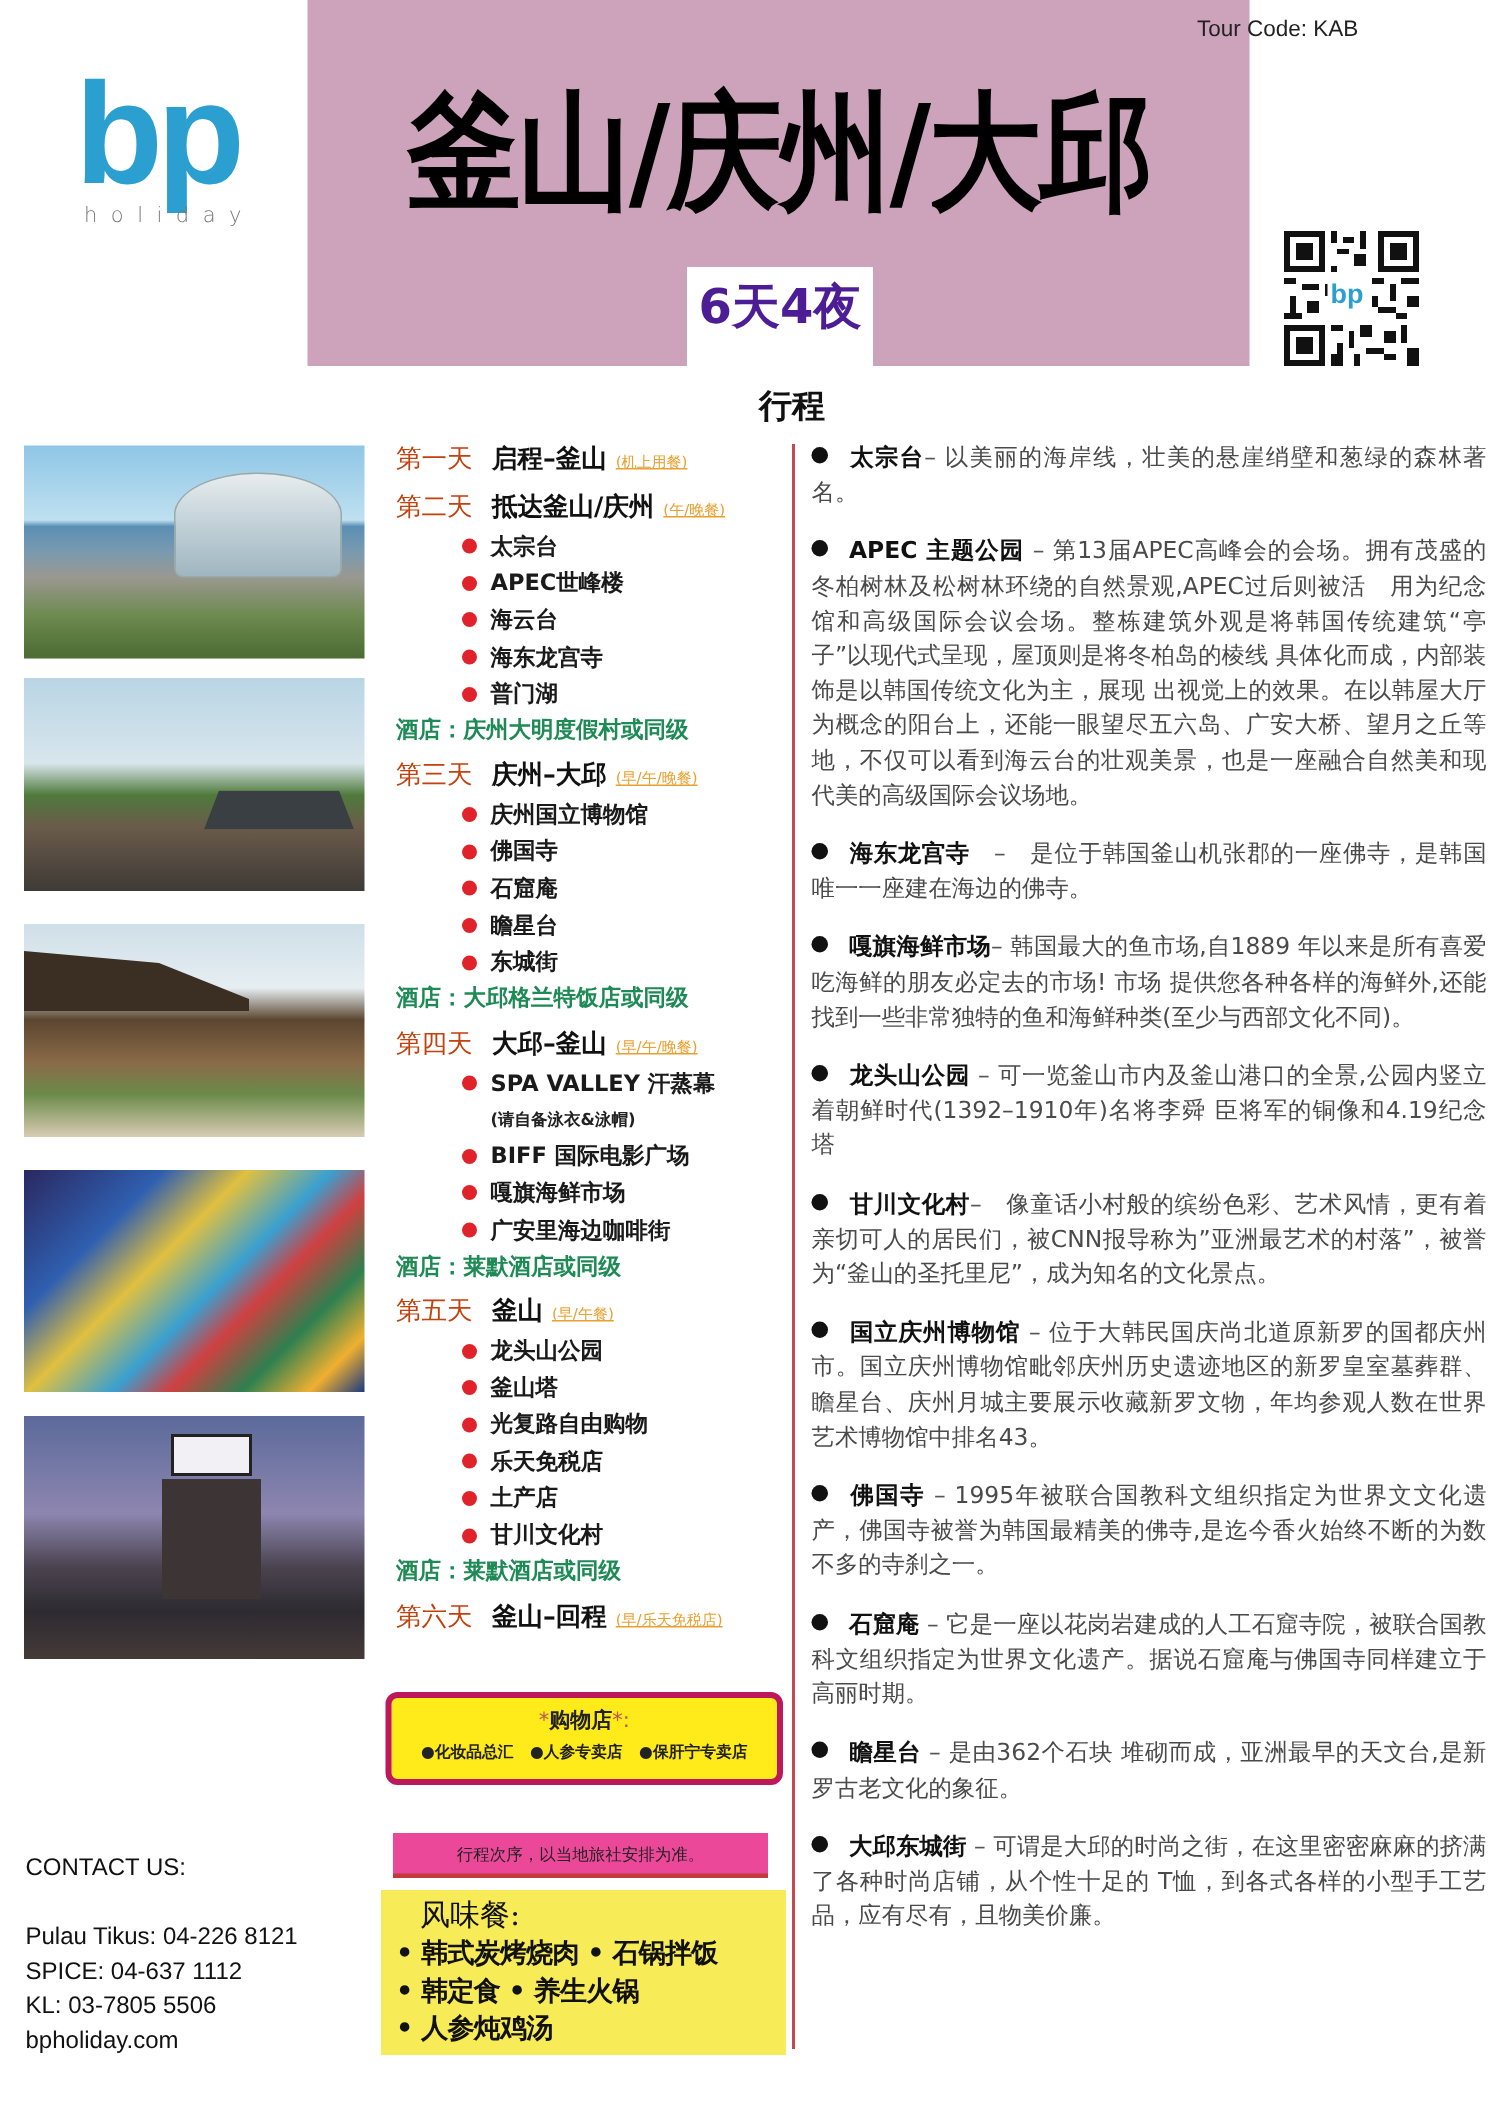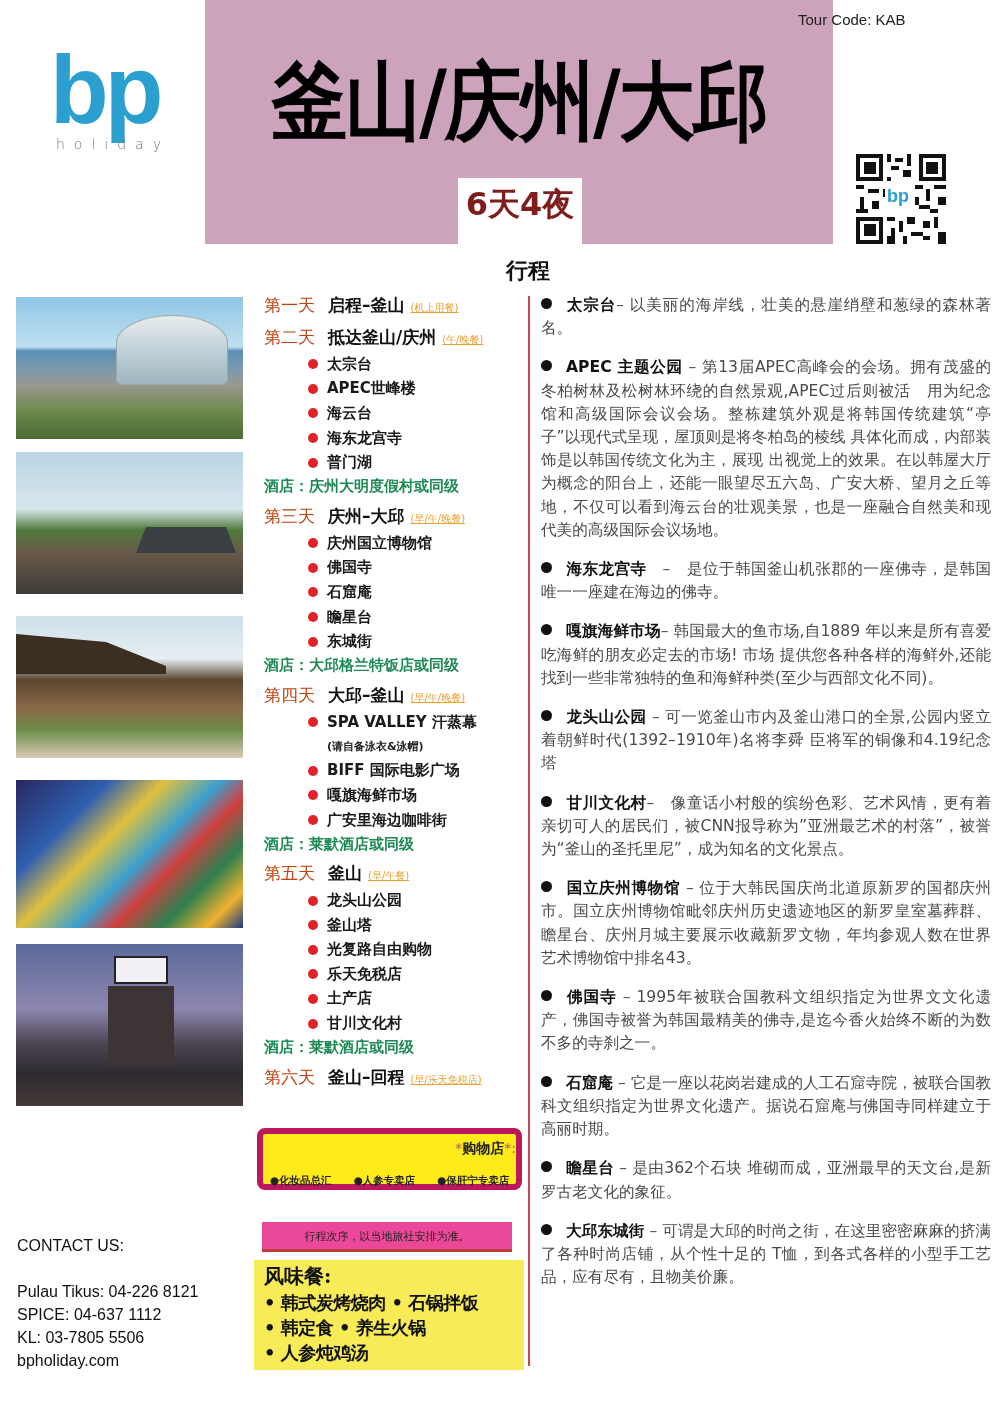--- a/index.html
+++ b/index.html
@@ -6,21 +6,21 @@
   html, body { width: 994px; height: 1406px; background: #ffffff; overflow: hidden; }
   body { position: relative; font-family: "DejaVu Sans", sans-serif; color: #111; }
 
   
   .logo { position: absolute; left: 50px; top: 50px; width: 120px; height: 110px; }
   .logo-bp { font-family: "Liberation Sans", sans-serif; font-weight: bold; font-size: 96px; color: #2a9fd0; line-height: 80px; letter-spacing: -4px; }
   .logo-sub { font-family: "DejaVu Sans", sans-serif; font-size: 14px; letter-spacing: 9px; color: #777; margin-top: 6px; margin-left: 6px; font-weight: 300; }
 
   .banner { position: absolute; left: 205px; top: 0; width: 628px; height: 244px; background: #cca3bb; }
   .banner-title { position: absolute; left: 0; right: 0; top: 52px; text-align: center; font-size: 76px; font-weight: bold; color: #000; letter-spacing: -2px; transform: scaleY(1.12); }
-  .duration { position: absolute; left: 253px; top: 178px; width: 124px; height: 66px; background: #ffffff; text-align: center; font-size: 32px; font-weight: bold; line-height: 52px; color: #7f1d1d; }
+  .duration { position: absolute; left: 253px; top: 178px; width: 124px; height: 66px; background: #ffffff; text-align: center; font-size: 32px; font-weight: bold; line-height: 52px; color: #4c1d95; }
 
   .tour-code { position: absolute; left: 798px; top: 11px; font-family: "Liberation Sans", sans-serif; font-size: 15px; color: #222; }
 
   .qr { position: absolute; left: 855px; top: 154px; width: 92px; height: 90px; }
   .qr-bp { position: absolute; left: 30px; top: 34px; font-family: "Liberation Sans", sans-serif; font-weight: bold; font-size: 18px; color: #2a9fd0; background: #fff; padding: 0 2px; line-height: 16px; }
 
   .section-title { position: absolute; left: 0; right: 0; top: 256px; text-align: center; font-size: 22px; font-weight: bold; color: #111; padding-left: 62px; }
 
   
   .photo { position: absolute; left: 16px; width: 227px; height: 142px; overflow: hidden; }
@@ -44,29 +44,29 @@
   .day-meal { font-size: 10px; color: #e8a030; margin-left: 6px; text-decoration: underline; }
   .stops { list-style: none; margin-left: 44px; }
   .stop { display: flex; align-items: center; height: 24.6px; font-size: 15px; font-weight: bold; color: #1a1a1a; }
   .dot { width: 10px; height: 10px; border-radius: 50%; background: #e0232a; margin-right: 9px; flex: none; }
   .stop-note { font-size: 11px; font-weight: bold; color: #222; height: 24px; display: flex; align-items: center; padding-left: 19px; }
   .hotel { font-size: 15px; font-weight: bold; color: #1e8a55; height: 24px; display: flex; align-items: center; }
 
   .divider { position: absolute; left: 528px; top: 296px; width: 2px; height: 1070px; background: #c9484f; }
 
   
-  .shop { position: absolute; left: 257px; top: 1128px; width: 265px; height: 62px; background: #ffeb1a; border: 6px solid #be185d; border-radius: 8px; text-align: right; }
+  .shop { position: absolute; left: 257px; top: 1128px; width: 265px; height: 62px; background: #ffeb1a; border: 4px solid #be185d; border-radius: 8px; text-align: center; }
   .shop-title { font-size: 14px; font-weight: bold; color: #222; margin-top: 6px; }
   .shop-title .ast { color: #b55; font-weight: normal; }
-  .shop-items { display: flex; justify-content: center; gap: 22px; margin-top: 16px; font-size: 10.5px; font-weight: bold; color: #222; }
+  .shop-items { display: flex; justify-content: center; gap: 11px; margin-top: 5px; font-size: 10.5px; font-weight: bold; color: #222; }
 
   .note { position: absolute; left: 262px; top: 1222px; width: 250px; height: 30px; text-align: center; font-size: 11px; color: #222; line-height: 30px; border-bottom: 3px solid #c03a3e; background: #ec4899; }
 
   .food { position: absolute; left: 254px; top: 1260px; width: 270px; height: 110px; background: #f7eb57; padding: 2px 0 0 10px; font-family: "DejaVu Serif", serif; color: #111; }
-  .food-title { font-size: 20px; font-weight: bold; margin-left: 0; line-height: 28px; }
+  .food-title { font-size: 20px; font-weight: normal; margin-left: 16px; line-height: 28px; }
   .food-line { font-size: 18px; font-weight: bold; line-height: 25px; letter-spacing: -0.5px; }
 
   
   .contact { position: absolute; left: 17px; top: 1234px; font-family: "Liberation Sans", sans-serif; font-size: 16px; color: #111; line-height: 23px; }
   .contact-title { margin-bottom: 23px; }
 
   
   .desc { position: absolute; left: 541px; top: 294px; width: 450px; }
   .entry { font-size: 15.6px; line-height: 23.2px; color: #4a4a4a; margin-bottom: 16px; text-align: justify; }
   .entry .bullet { display: inline-block; width: 11px; height: 11px; background: #111; border-radius: 50%; margin-right: 14px; vertical-align: 1px; }

